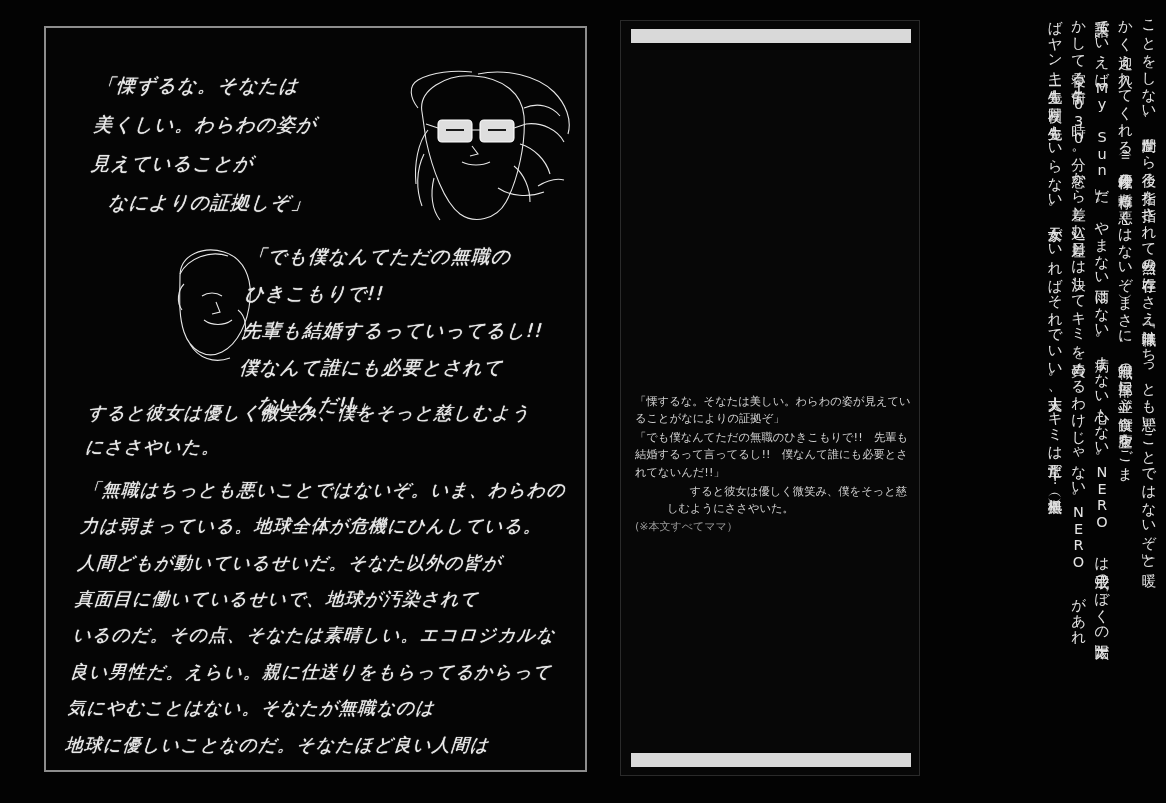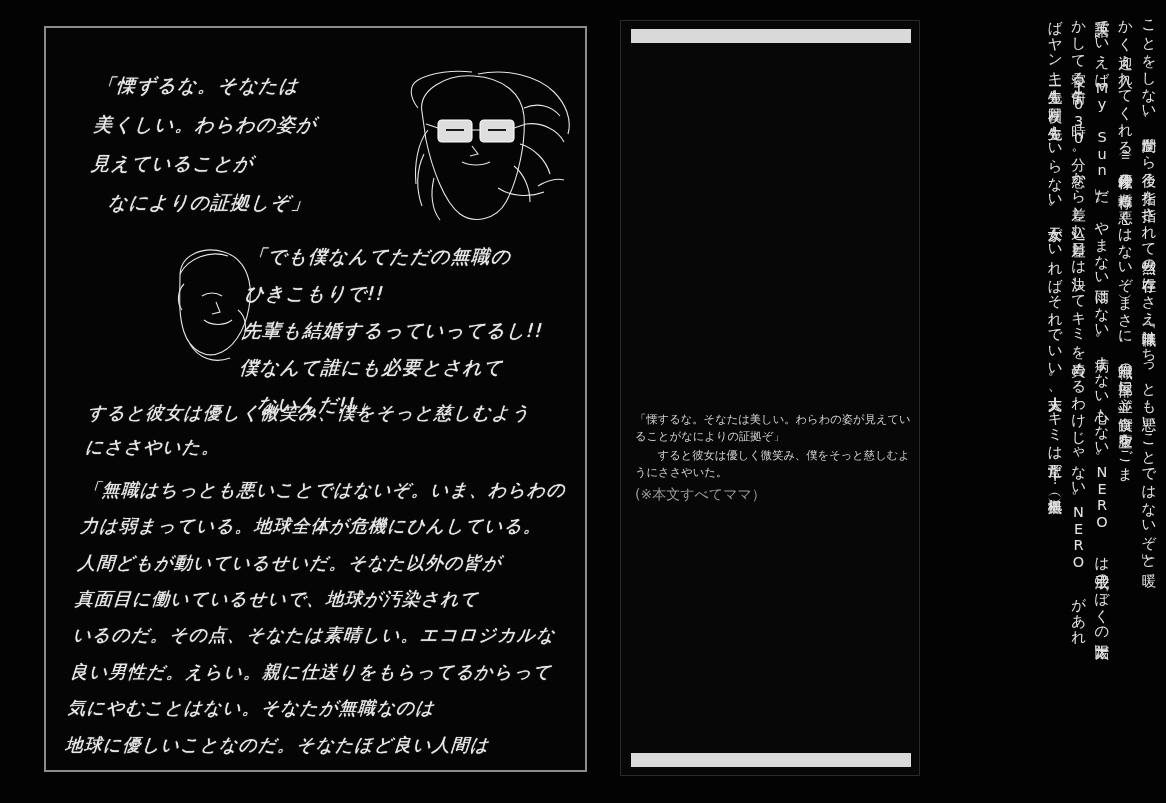--- a/index.html
+++ b/index.html
@@ -93,32 +93,32 @@
     left: 10px; top: 8px;
     width: 280px; height: 14px;
     background: #d9d9d9;
   }
   .transcript .bar.bottom {
     top: auto; bottom: 8px;
   }
   .t-text {
     position: absolute;
     left: 14px;
-    top: 390px;
+    top: 372px;
     width: 276px;
     font-size: 11.3px;
     line-height: 1.52;
     color: #d2d2d2;
     font-family: "DejaVu Sans", sans-serif;
   }
   .t-text p {
     margin: 0 0 2px 0;
   }
-  .t-text p.indent { text-indent: 1em; }
-  .t-note { font-size: 14px; color: #9a9a9a; }
+  .t-text p.indent { text-indent: 1em; margin-left: 32px; }
+  .t-note { font-size: 11px; color: #9a9a9a; }
 
   
   .vertical {
     position: absolute;
     right: 6px;
     top: 10px;
     width: 228px;
     height: 784px;
     writing-mode: vertical-rl;
     text-orientation: upright;
@@ -203,20 +203,21 @@
 気にやむことはない。そなたが無職なのは
 地球に優しいことなのだ。そなたほど良い人間は
 他におらぬのだ。だから将来を不安に思うことはないのだ。
 就職活動などしなくていいんだ。まだ俺は大丈夫なんだ</div>
   </div>
 
   <div class="transcript">
     <div class="bar"></div>
     <div class="t-text">
       <p>「慄するな。そなたは美しい。わらわの姿が見えていることがなによりの証拠ぞ」</p>
+      <p>「でも僕なんてただの無職のひきこもりで!!　先輩も結婚するって言ってるし!!　僕なんて誰にも必要とされてないんだ!!」</p>
       <p class="indent">　すると彼女は優しく微笑み、僕をそっと慈しむようにささやいた。</p>
       <p class="t-note">(※本文すべてママ）</p>
     </div>
     <div class="bar bottom"></div>
   </div>
 
   <div class="vertical">
     <span class="col">ことをしない、世間から後ろ指を指されて当然の存在にさえ「無職はちっとも悪いことではないぞ」と暖</span>
     <span class="col">かく迎え入れてくれる（＝象牙仕様の轎椁も悪くはないぞ）まさに、無職の部屋に並ぶ食饌。空腹をごま</span>
     <span class="col">英語でいえば「My Sun」だ。やまない雨はない。病まない心もない。NERO は平成の「ぼくの太陽」だ。</span>

